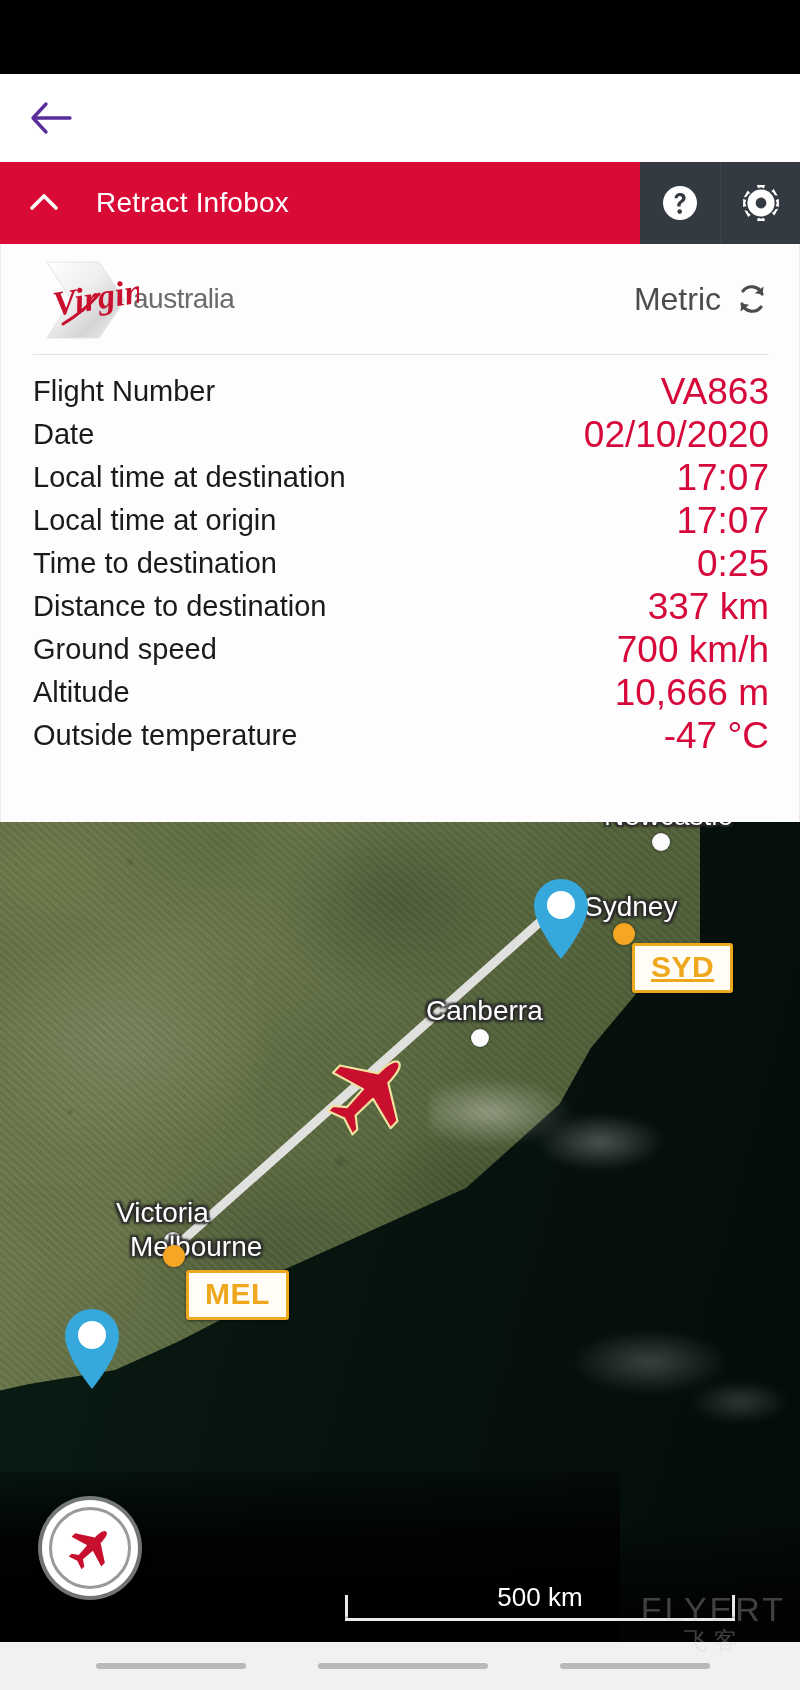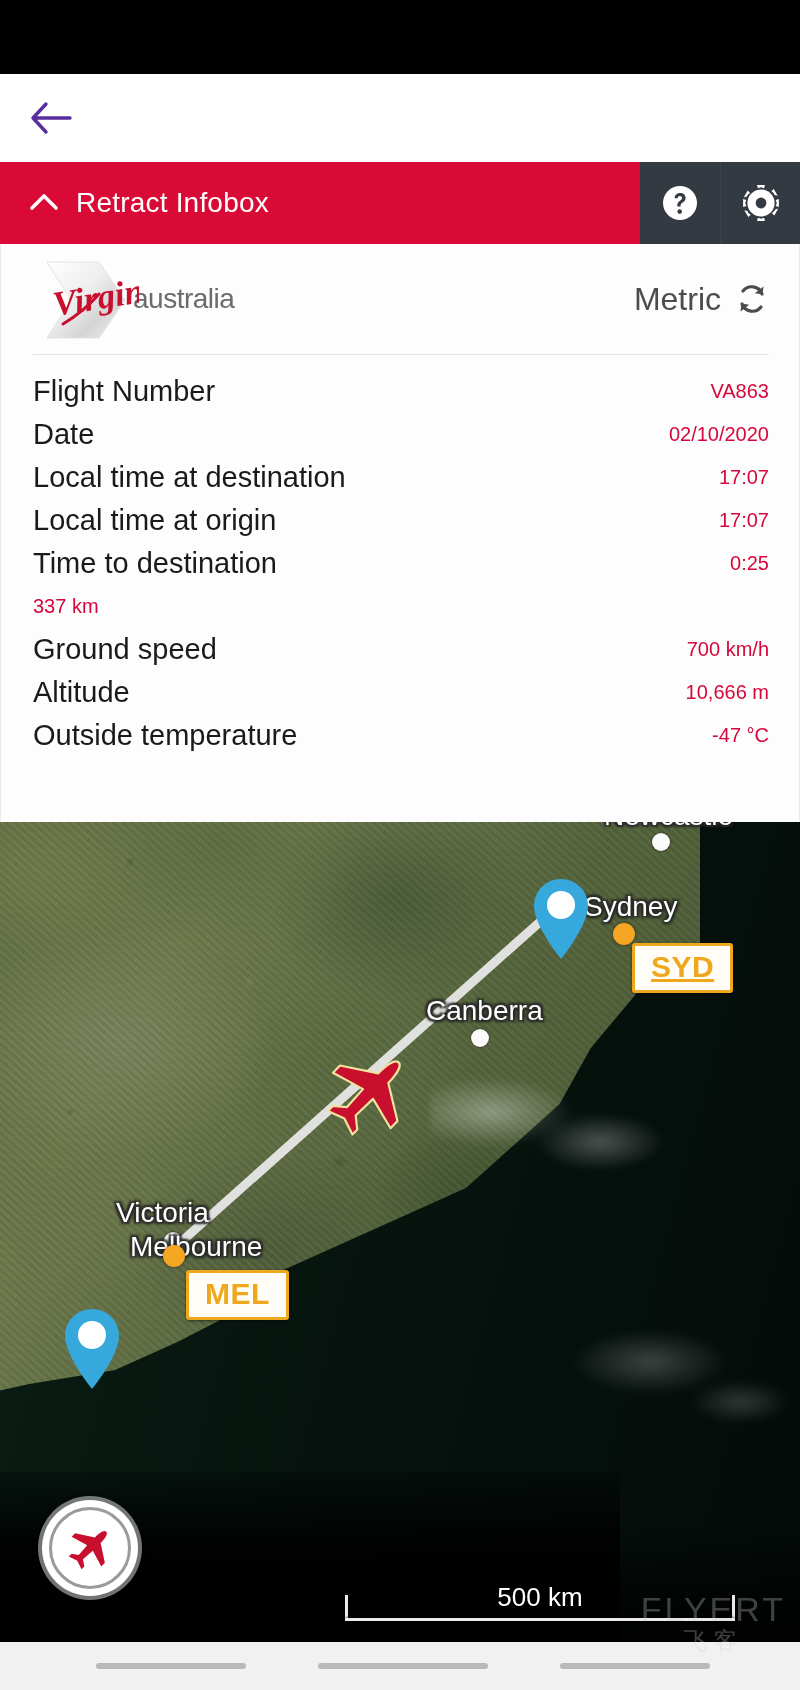--- a/index.html
+++ b/index.html
@@ -27,20 +27,21 @@
   .back-btn svg { display:block; }
 
   
   .retract-bar {
     position:absolute; left:0; top:162px; width:800px; height:82px;
     background:#da0a37; display:flex; align-items:center;
   }
   .retract-left {
     flex:1; height:100%; display:flex; align-items:center; padding-left:26px;
     cursor:pointer;
+    gap:20px;
   }
   .chev { width:36px; height:36px; flex:0 0 auto; display:block; margin-right:14px; }
   .retract-label {
     color:#ffffff; font-size:28px; font-weight:400; letter-spacing:.2px;
     white-space:nowrap;
   }
   .ib-btn {
     width:80px; height:100%; background:#333a41;
     display:flex; align-items:center; justify-content:center; cursor:pointer;
   }
@@ -71,21 +72,21 @@
   .divider {
     position:absolute; left:32px; top:110px; width:736px; height:1px; background:#e2e2e2;
   }
 
   .rows { position:absolute; left:0; top:126px; width:800px; padding:0 32px; }
   .row {
     display:flex; align-items:center; justify-content:space-between;
     height:43px; line-height:43px;
   }
   .row-label { font-size:29px; color:#1a1a1a; font-weight:400; white-space:nowrap; }
-  .row-value { font-size:20px; color:#d6083b; font-weight:400; white-space:nowrap; }
+  .row-value { font-size:37px; color:#d6083b; font-weight:400; white-space:nowrap; }
 
   
   .map {
     position:absolute; left:0; top:822px; width:800px; height:820px;
     overflow:hidden; background:#0b1a0c;
   }
   .map-sat { position:absolute; inset:0; }
 
   
   .sea {
@@ -327,20 +328,21 @@
       </div>
       <div class="row">
         <span class="row-label">Local time at origin</span>
         <span class="row-value">17:07</span>
       </div>
       <div class="row">
         <span class="row-label">Time to destination</span>
         <span class="row-value">0:25</span>
       </div>
       <div class="row">
+        <span class="row-label">Distance to destination</span>
         <span class="row-value">337 km</span>
       </div>
       <div class="row">
         <span class="row-label">Ground speed</span>
         <span class="row-value">700 km/h</span>
       </div>
       <div class="row">
         <span class="row-label">Altitude</span>
         <span class="row-value">10,666 m</span>
       </div>

